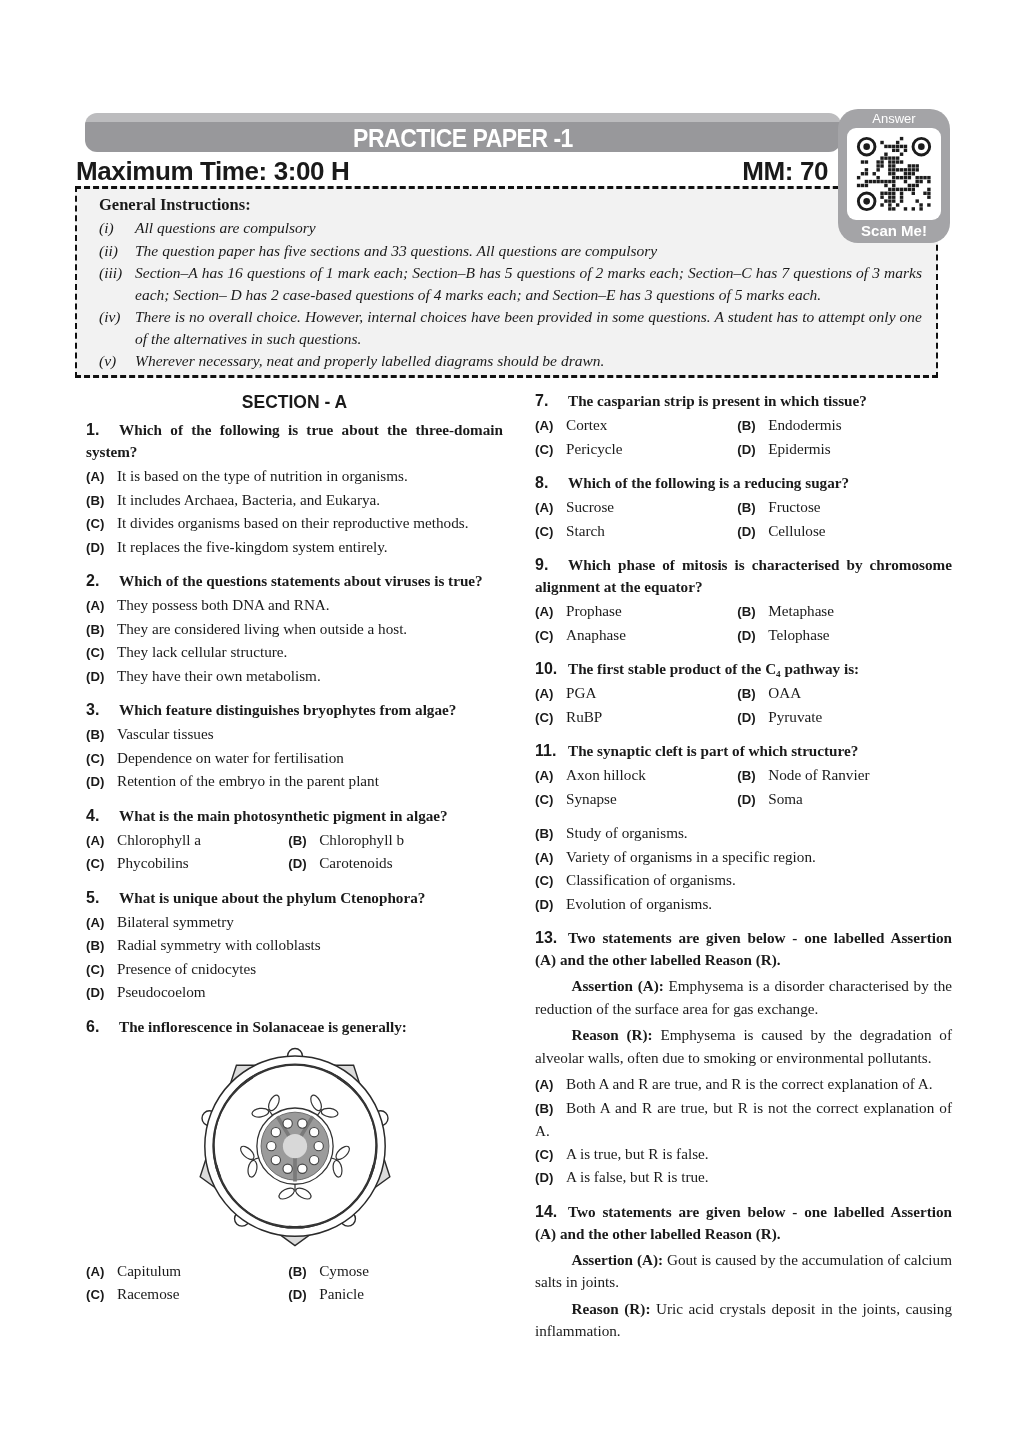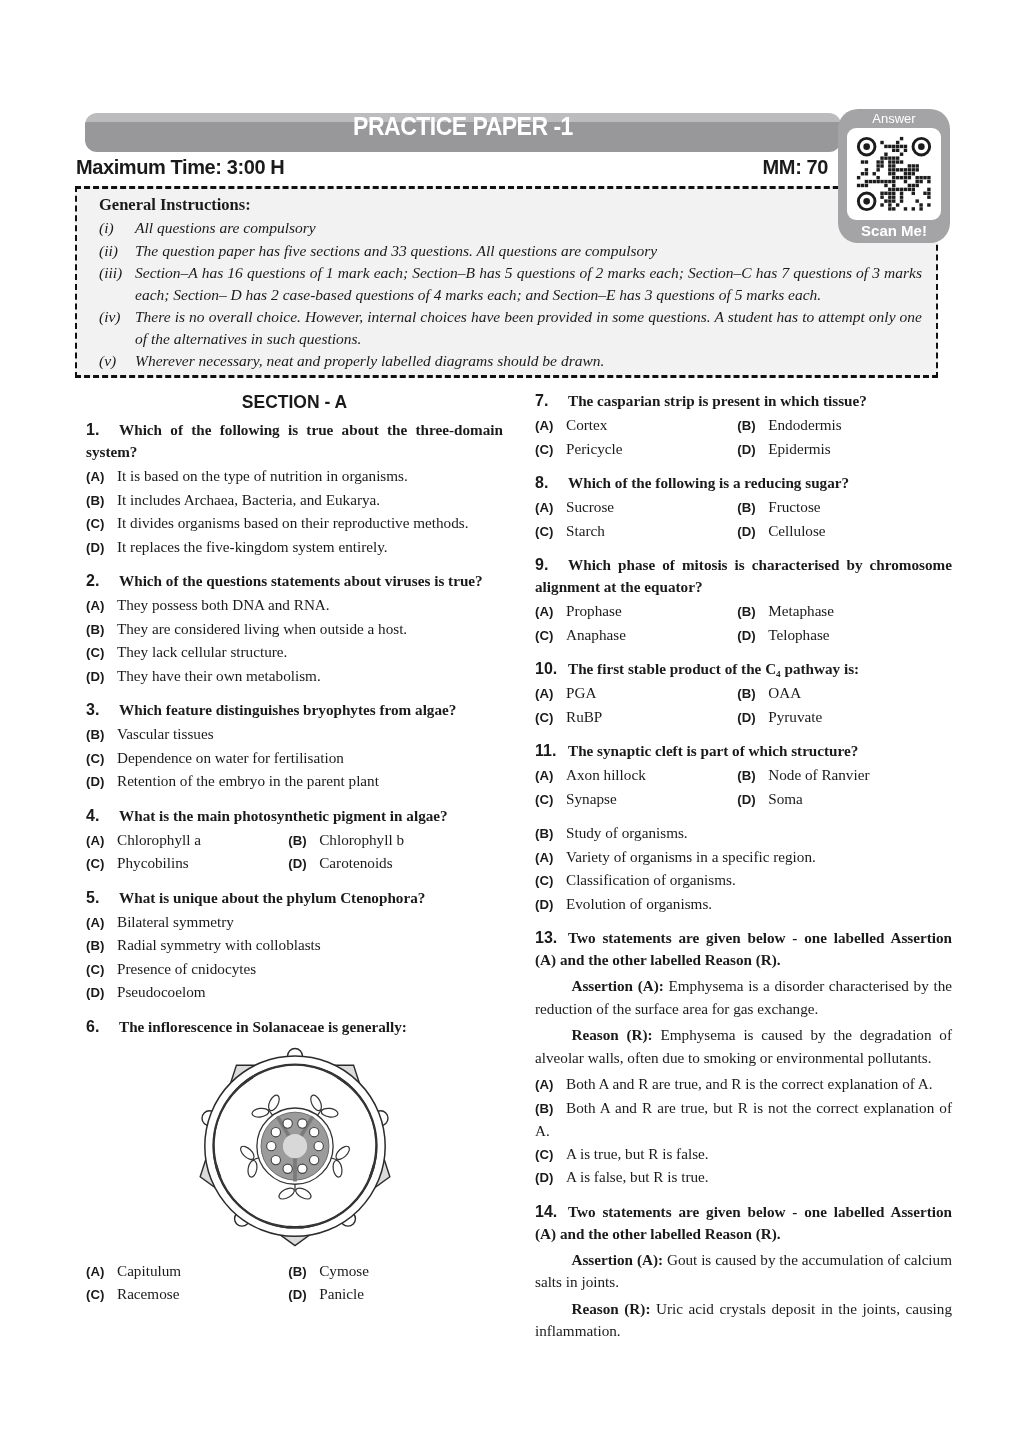--- a/index.html
+++ b/index.html
@@ -1,26 +1,26 @@
 <!DOCTYPE html>
 <html><head>
 <meta charset="utf-8">
 <style>
   html,body{margin:0;padding:0;background:#e8e8e8;}
   .page{position:relative;width:1024px;height:1440px;background:#fff;margin:0 auto;
         font-family:"Liberation Serif",serif;color:#1a1a1a;overflow:hidden;}
   
   .titlebar{position:absolute;left:85px;top:113px;width:756px;height:39px;
             background:linear-gradient(#bcbcbe 0 24%,#98989b 24%);
-            border-radius:12px;display:flex;align-items:flex-start;justify-content:center;}
+            border-radius:12px;display:flex;align-items:flex-end;justify-content:center;}
   .titlebar .t{font-family:"Liberation Sans",sans-serif;font-weight:700;font-size:23px;
                letter-spacing:-.5px;color:#fff;transform:scaleY(1.12);}
   .timerow{position:absolute;left:76px;top:156px;width:752px;display:flex;
            justify-content:space-between;align-items:flex-start;
-           font-family:"Liberation Sans",sans-serif;font-weight:700;font-size:20px;
+           font-family:"Liberation Sans",sans-serif;font-weight:700;font-size:26px;
            letter-spacing:-.4px;transform-origin:left;}
   
   .qr-block{position:absolute;left:838px;top:109px;width:112px;height:134px;
             background:#a4a4a7;border-radius:20px;z-index:5;text-align:center;}
   .qr-block .lbl{font-family:"Liberation Sans",sans-serif;color:#fff;font-size:13px;
                  line-height:19px;display:block;}
   .qr-block .lbl.b{font-weight:700;font-size:15px;line-height:21px;}
   .qr-white{width:94px;height:92px;background:#fff;border-radius:9px;margin:0 auto;
             display:flex;align-items:center;justify-content:center;}
   

